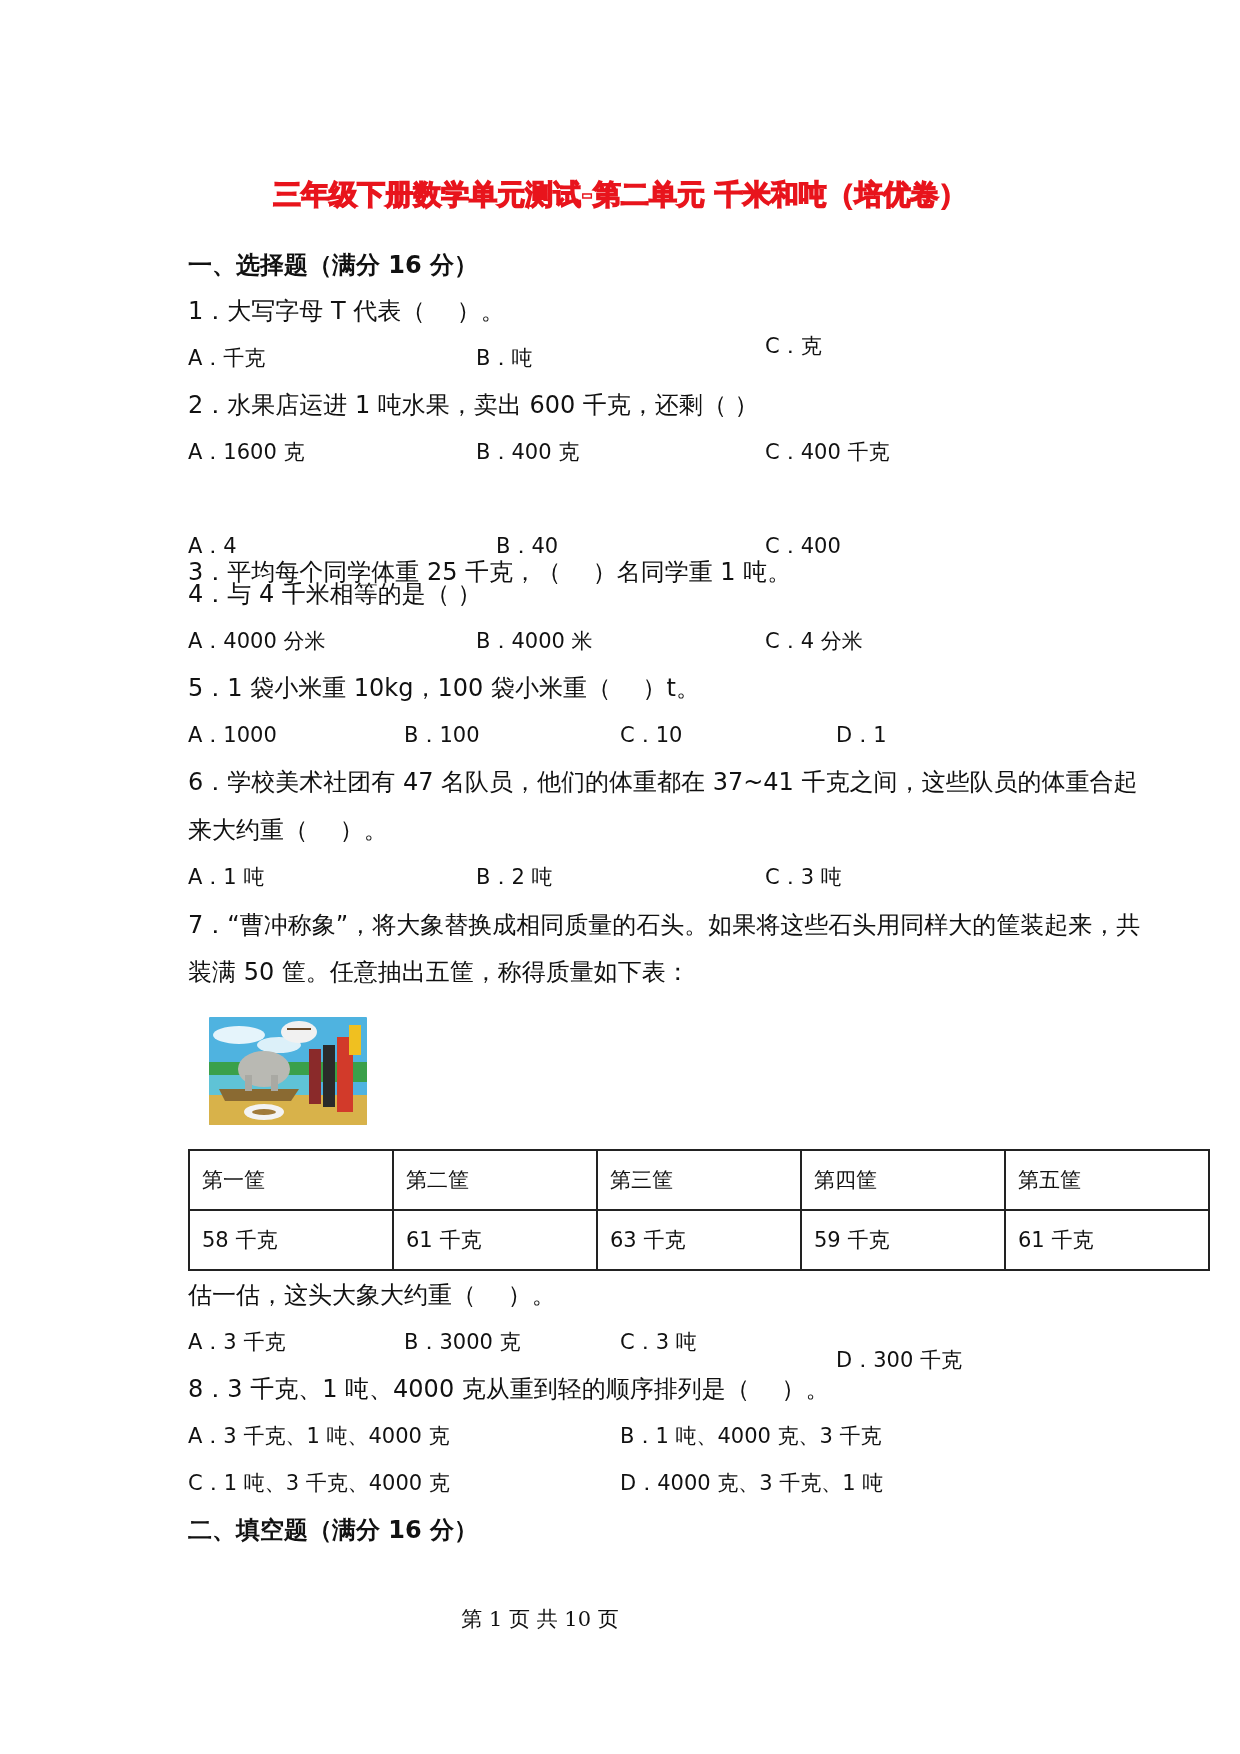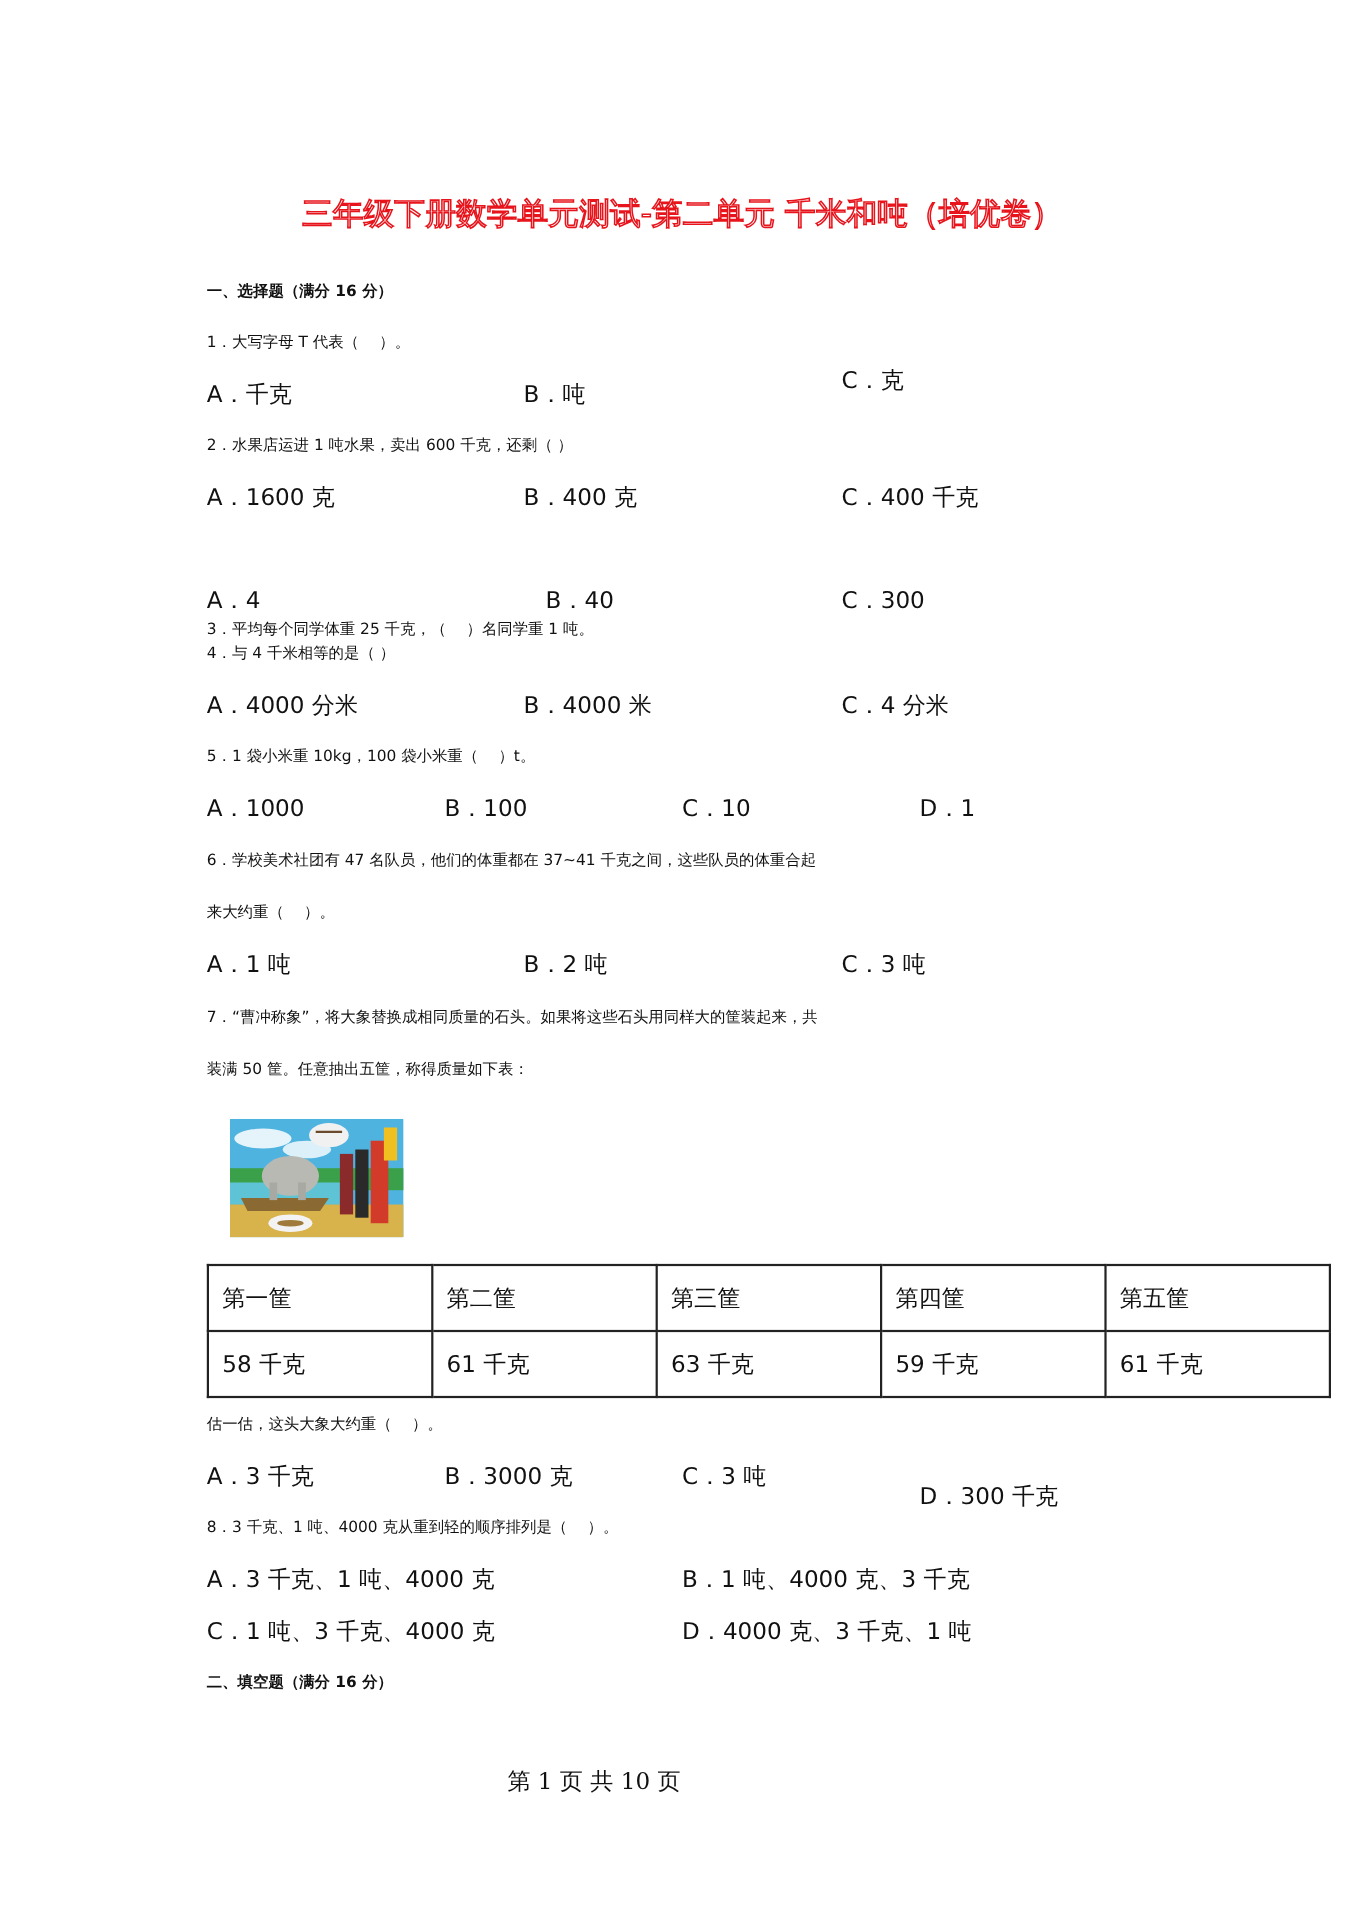--- a/index.html
+++ b/index.html
@@ -1,22 +1,22 @@
 <!DOCTYPE html>
 <html><head>
 <meta charset="utf-8">
 <style>
   html, body { margin: 0; padding: 0; background: #ffffff; }
   body { width: 1240px; height: 1754px; position: relative; overflow: hidden;
          font-family: "DejaVu Sans", "Liberation Sans", sans-serif; color: #111; }
   .page { position: absolute; left: 0; top: 0; width: 1240px; height: 1754px; }
   .title { position: absolute; top: 176px; left: 0; width: 1240px; text-align: center;
-           font-size: 28px; font-weight: normal; color: #ffffff;
+           font-size: 28px; font-weight: bold; color: #ffffff;
            -webkit-text-stroke: 1.4px #e8141c; letter-spacing: 0px; }
-  .line { position: absolute; left: 188px; font-size: 14px; white-space: nowrap; line-height: 28px; }
+  .line { position: absolute; left: 188px; font-size: 24px; white-space: nowrap; line-height: 28px; }
   .section { font-weight: bold; }
   .opt { position: absolute; font-size: 21px; white-space: nowrap; line-height: 28px; }
   .illustration { position: absolute; left: 209px; top: 1017px; width: 158px; height: 108px;
                   overflow: hidden; border-radius: 1px; }
   table.weights { position: absolute; left: 188px; top: 1149px; width: 1022px;
                   border-collapse: collapse; font-size: 21px; padding-left: 48px; }
   table.weights td { border: 2px solid #222; height: 58px; padding: 0 0 0 12px;
                      vertical-align: middle; width: 20%; }
   .footer { position: absolute; top: 1605px; left: 0; width: 1080px; text-align: center;
             font-family: "DejaVu Serif", "Liberation Serif", serif; font-size: 21px; }
@@ -36,21 +36,21 @@
   <div class="opt" style="top:332px; left:765px;">C．克</div>
 
   <div class="line" style="top:391px;">2．水果店运进 1 吨水果，卖出 600 千克，还剩（ ）</div>
   <div class="opt" style="top:438px; left:188px;">A．1600 克</div>
   <div class="opt" style="top:438px; left:476px;">B．400 克</div>
   <div class="opt" style="top:438px; left:765px;">C．400 千克</div>
 
   <div class="line" style="top:510px;margin-top:48px;">3．平均每个同学体重 25 千克，（　 ）名同学重 1 吨。</div>
   <div class="opt" style="top:532px; left:188px;">A．4</div>
   <div class="opt" style="top:532px; left:476px;margin-left:20px;">B．40</div>
-  <div class="opt" style="top:532px; left:765px;">C．300</div>
+  <div class="opt" style="top:532px; left:765px;">C．400</div>
 
   <div class="line" style="top:580px;">4．与 4 千米相等的是（ ）</div>
   <div class="opt" style="top:627px; left:188px;">A．4000 分米</div>
   <div class="opt" style="top:627px; left:476px;">B．4000 米</div>
   <div class="opt" style="top:627px; left:765px;">C．4 分米</div>
 
   <div class="line" style="top:674px;">5．1 袋小米重 10kg，100 袋小米重（　 ）t。</div>
   <div class="opt" style="top:721px; left:188px;">A．1000</div>
   <div class="opt" style="top:721px; left:404px;">B．100</div>
   <div class="opt" style="top:721px; left:620px;">C．10</div>

